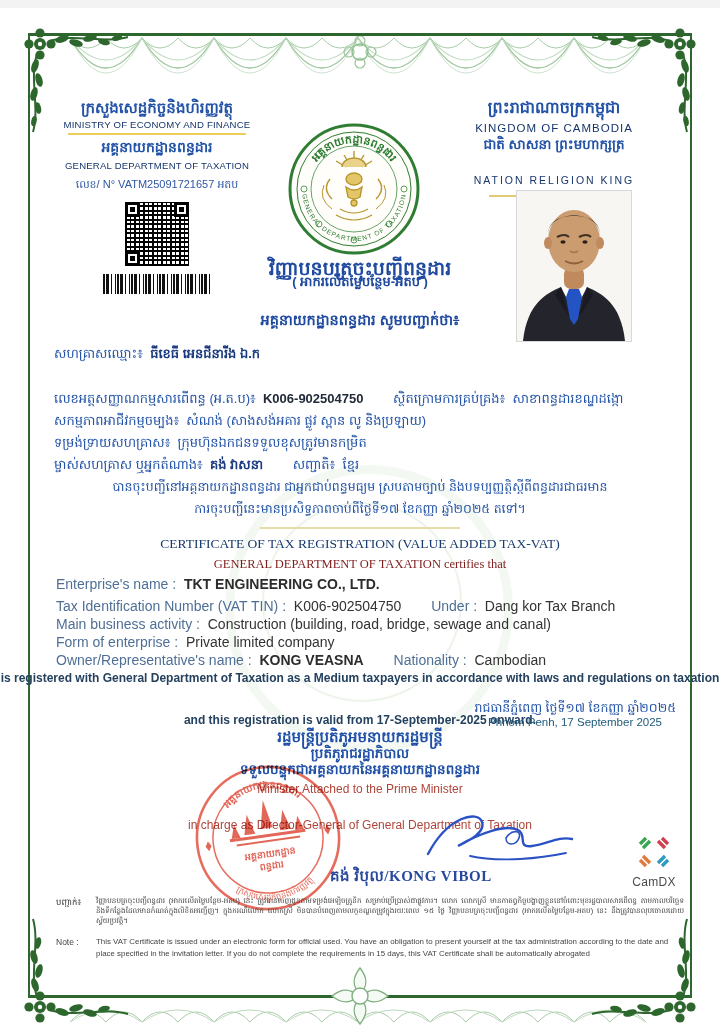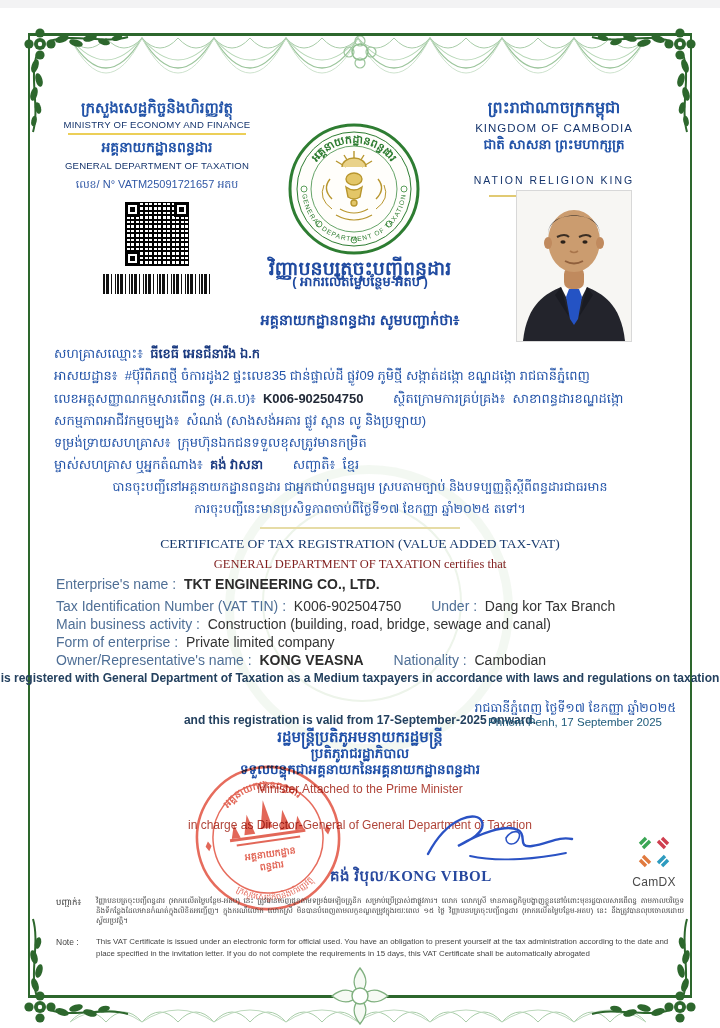--- a/index.html
+++ b/index.html
@@ -304,24 +304,20 @@
     <path d="M48,70 q9,5 18,0" stroke="#8f5f3c" stroke-width="1.8" fill="none"></path>
   </svg>
 
   <div class="abs ctr t1">វិញ្ញាបនបត្រចុះបញ្ជីពន្ធដារ</div>
   <div class="abs ctr t2">( អាករលើតម្លៃបន្ថែម-អតប )</div>
   <div class="abs ctr t3">អគ្គនាយកដ្ឋានពន្ធដារ សូមបញ្ជាក់ថា៖</div>
 
   <div class="abs krow ky1">
     <span>សហគ្រាសឈ្មោះ៖</span>&nbsp;
     <span class="kv">ធីខេធី អេនជីនារីង ឯ.ក</span>
-  </div>
-  <div class="abs krow ky2">
-    <span>អាសយដ្ឋាន៖</span>&nbsp;
-    <span>#ប៊ុរីពិភពថ្មី ចំការដូង2 ផ្ទះលេខ35 ជាន់ផ្ទាល់ដី ផ្លូវ09 ភូមិថ្មី សង្កាត់ដង្កោ ខណ្ឌដង្កោ រាជធានីភ្នំពេញ</span>
   </div>
   <div class="abs krow ky3">
     <span>លេខអត្តសញ្ញាណកម្មសារពើពន្ធ (អ.ត.ប)៖</span>&nbsp;
     <span class="kval-dark">K006-902504750</span><span class="gap"></span>
     <span>ស្ថិតក្រោមការគ្រប់គ្រង៖</span>&nbsp;
     <span>សាខាពន្ធដារខណ្ឌដង្កោ</span>
   </div>
   <div class="abs krow ky4">
     <span>សកម្មភាពអាជីវកម្មចម្បង៖</span>&nbsp;
     <span>សំណង់ (សាងសង់អគារ ផ្លូវ ស្ពាន លូ និងប្រឡាយ)</span>

